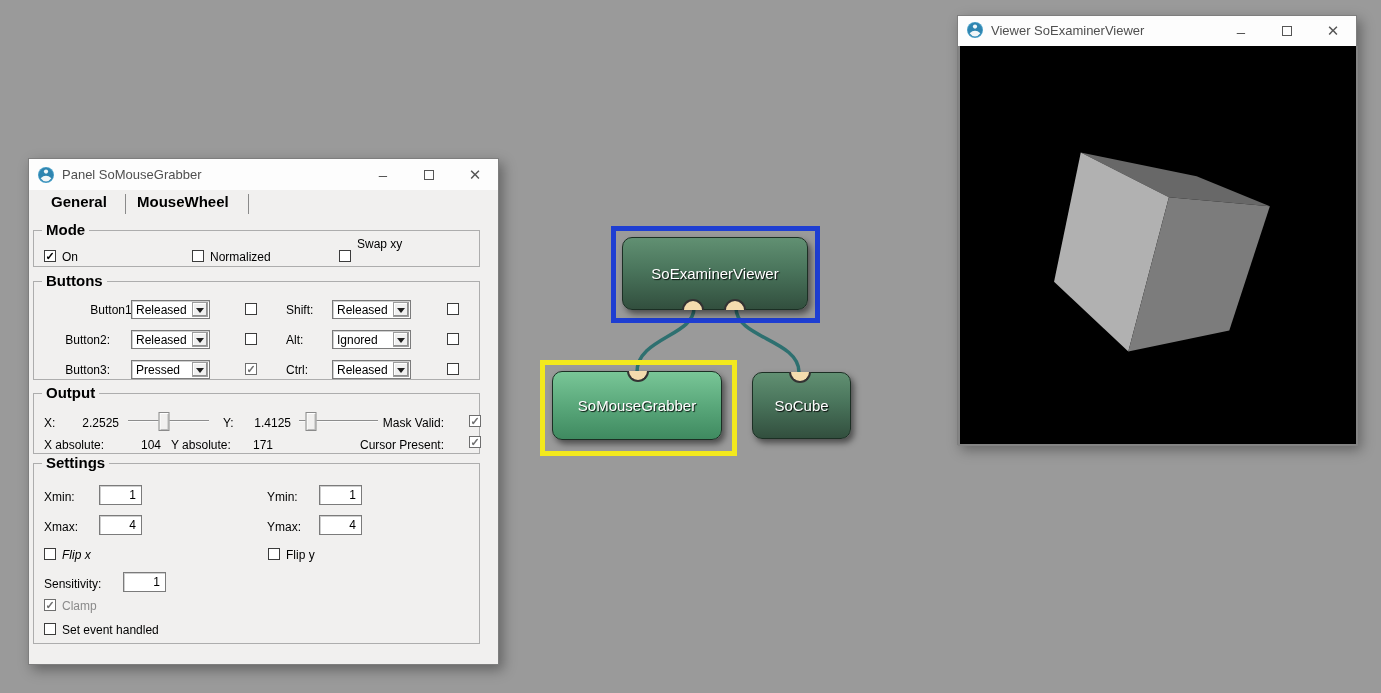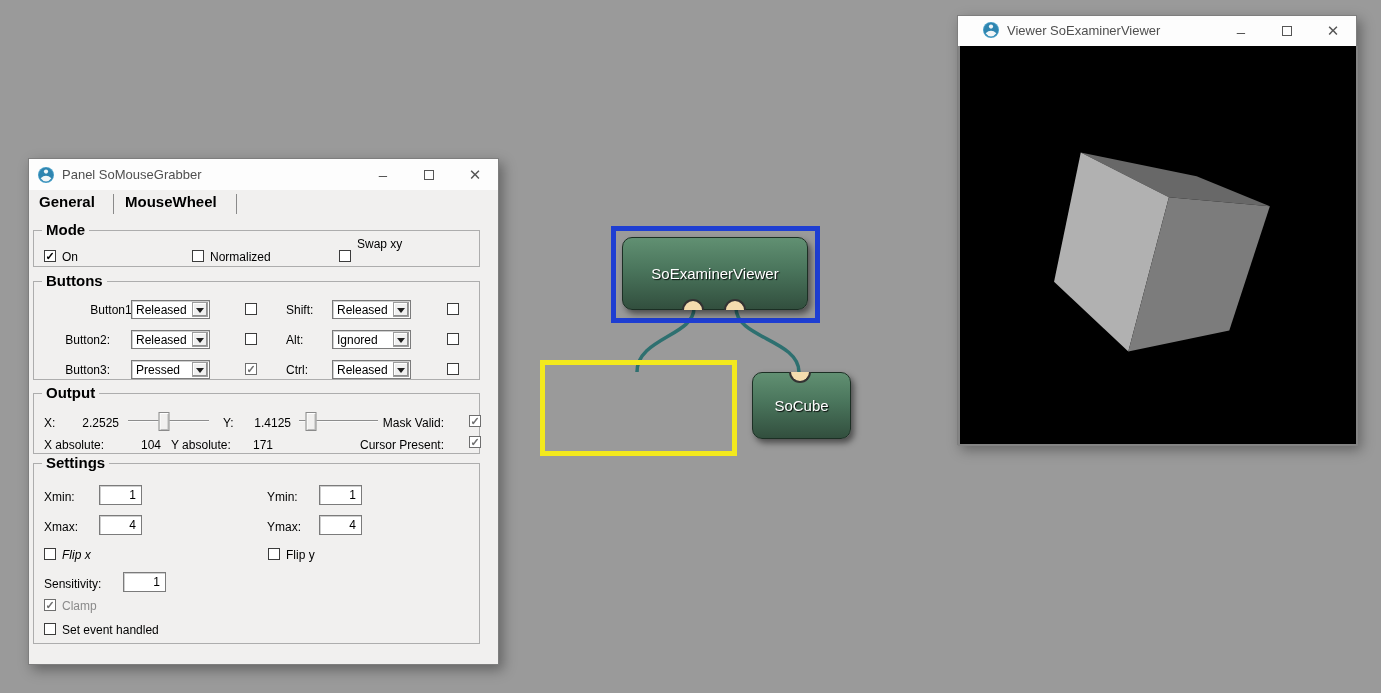--- a/index.html
+++ b/index.html
@@ -13,21 +13,21 @@
   .titlebar .app-icon { width:16px; height:16px; margin:0 8px 0 9px; flex:0 0 auto; }
   .title-text { font-size:13px; color:#4f4f4f; white-space:nowrap; }
   .win-controls { position:absolute; right:0; top:0; height:31px; display:flex; }
   .win-btn { width:46px; height:31px; display:flex; align-items:center; justify-content:center;
              color:#555; font-size:14px; cursor:default; }
   .win-btn .max-box { width:10px; height:10px; border:1px solid #555; }
   .glyph-min { font-size:15px; }
   .glyph-close { font-size:15px; }
 
   
-  .tabbar { position:absolute; left:0; top:31px; right:0; height:29px;padding-left:47px; }
+  .tabbar { position:absolute; left:12px; top:31px; right:0; height:29px;padding-left:47px; }
   .tab { position:absolute; top:3px; font-weight:bold; font-size:15px; color:#000; }
   .tab-sep { position:absolute; top:4px; width:1px; height:20px; background:#8a8a8a; }
 
   .groupbox { position:absolute; border:1px solid #adadad; background:#f1f0ef; }
   .group-title { position:absolute; top:-10px; left:8px; background:#f1f0ef; padding:0 4px;
                  font-weight:bold; font-size:15px; color:#000; white-space:nowrap; }
 
   .lbl { position:absolute; font-size:12px; color:#000; white-space:nowrap; }
   .lbl.right { text-align:right; }
   .lbl.dis { color:#8a8a8a; }
@@ -225,29 +225,33 @@
 
   <div class="sel-rect" style="left: 81px; top: 18px; width: 209px; height: 97px; border-color: rgb(30, 62, 210);"></div>
   <div class="sel-rect" style="left: 10px; top: 152px; width: 197px; height: 96px; border-color: rgb(243, 233, 29);"></div>
 
   <div class="node dark" style="left:92px; top:29px; width:186px; height:73px;">
     <span class="node-label">SoExaminerViewer</span>
     <div class="socket up" style="left: 59px; background: rgb(244, 220, 174);"></div>
     <div class="socket up" style="left: 101px; background: rgb(244, 220, 174);"></div>
   </div>
 
+  <div class="node bright" style="left:22px; top:163px; width:170px; height:69px;">
+    <span class="node-label">SoMouseGrabber</span>
+    <div class="socket down" style="left: 74px; background: rgb(244, 220, 174);"></div>
+  </div>
 
   <div class="node dark" style="left:222px; top:164px; width:99px; height:67px;">
     <span class="node-label">SoCube</span>
     <div class="socket down" style="left: 36px; background: rgb(244, 220, 174);"></div>
   </div>
 </div>
 
 <div class="window" id="viewer-window" style="left:957px; top:15px; width:400px; height:430px; background:#fdfdfd;">
-  <div class="titlebar" style="height:28px;margin-left:16px;">
+  <div class="titlebar" style="height:28px;">
     <svg class="app-icon" viewBox="0 0 16 16">
       <circle cx="8" cy="8" r="8" fill="#4aa0c8"></circle>
       <circle cx="8" cy="8" r="7.2" fill="#2f85b0"></circle>
       <circle cx="8" cy="4.6" r="2.1" fill="#f2f6f8"></circle>
       <path d="M2.6 11.2 Q8 6.4 13.4 11.2 Q10.8 14.6 8 14.6 Q5.2 14.6 2.6 11.2 Z" fill="#f2f6f8"></path>
     </svg>
     <span class="title-text">Viewer SoExaminerViewer</span>
     <div class="win-controls" style="height:30px;">
       <div class="win-btn" style="height:30px;">
         <span class="glyph-min">–</span>

